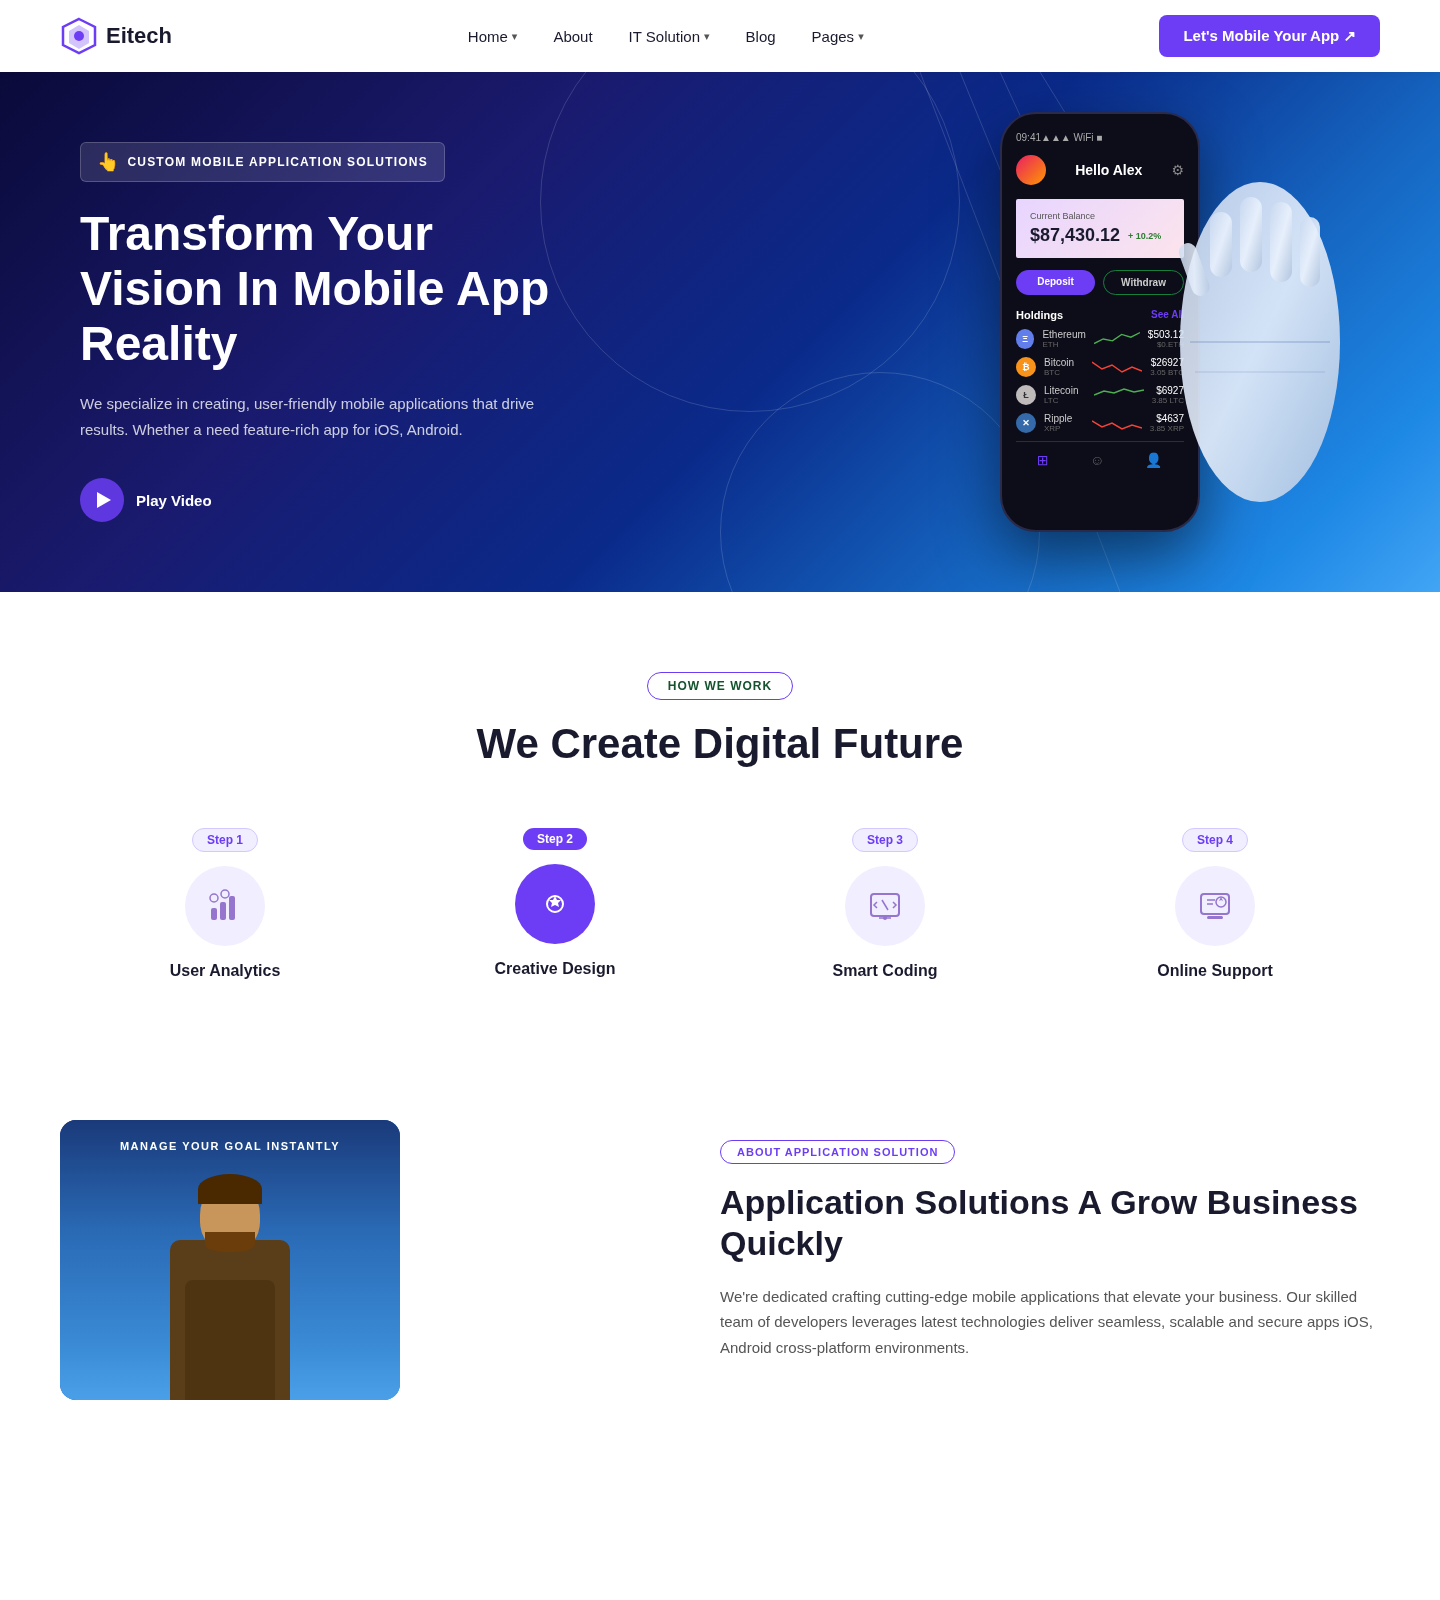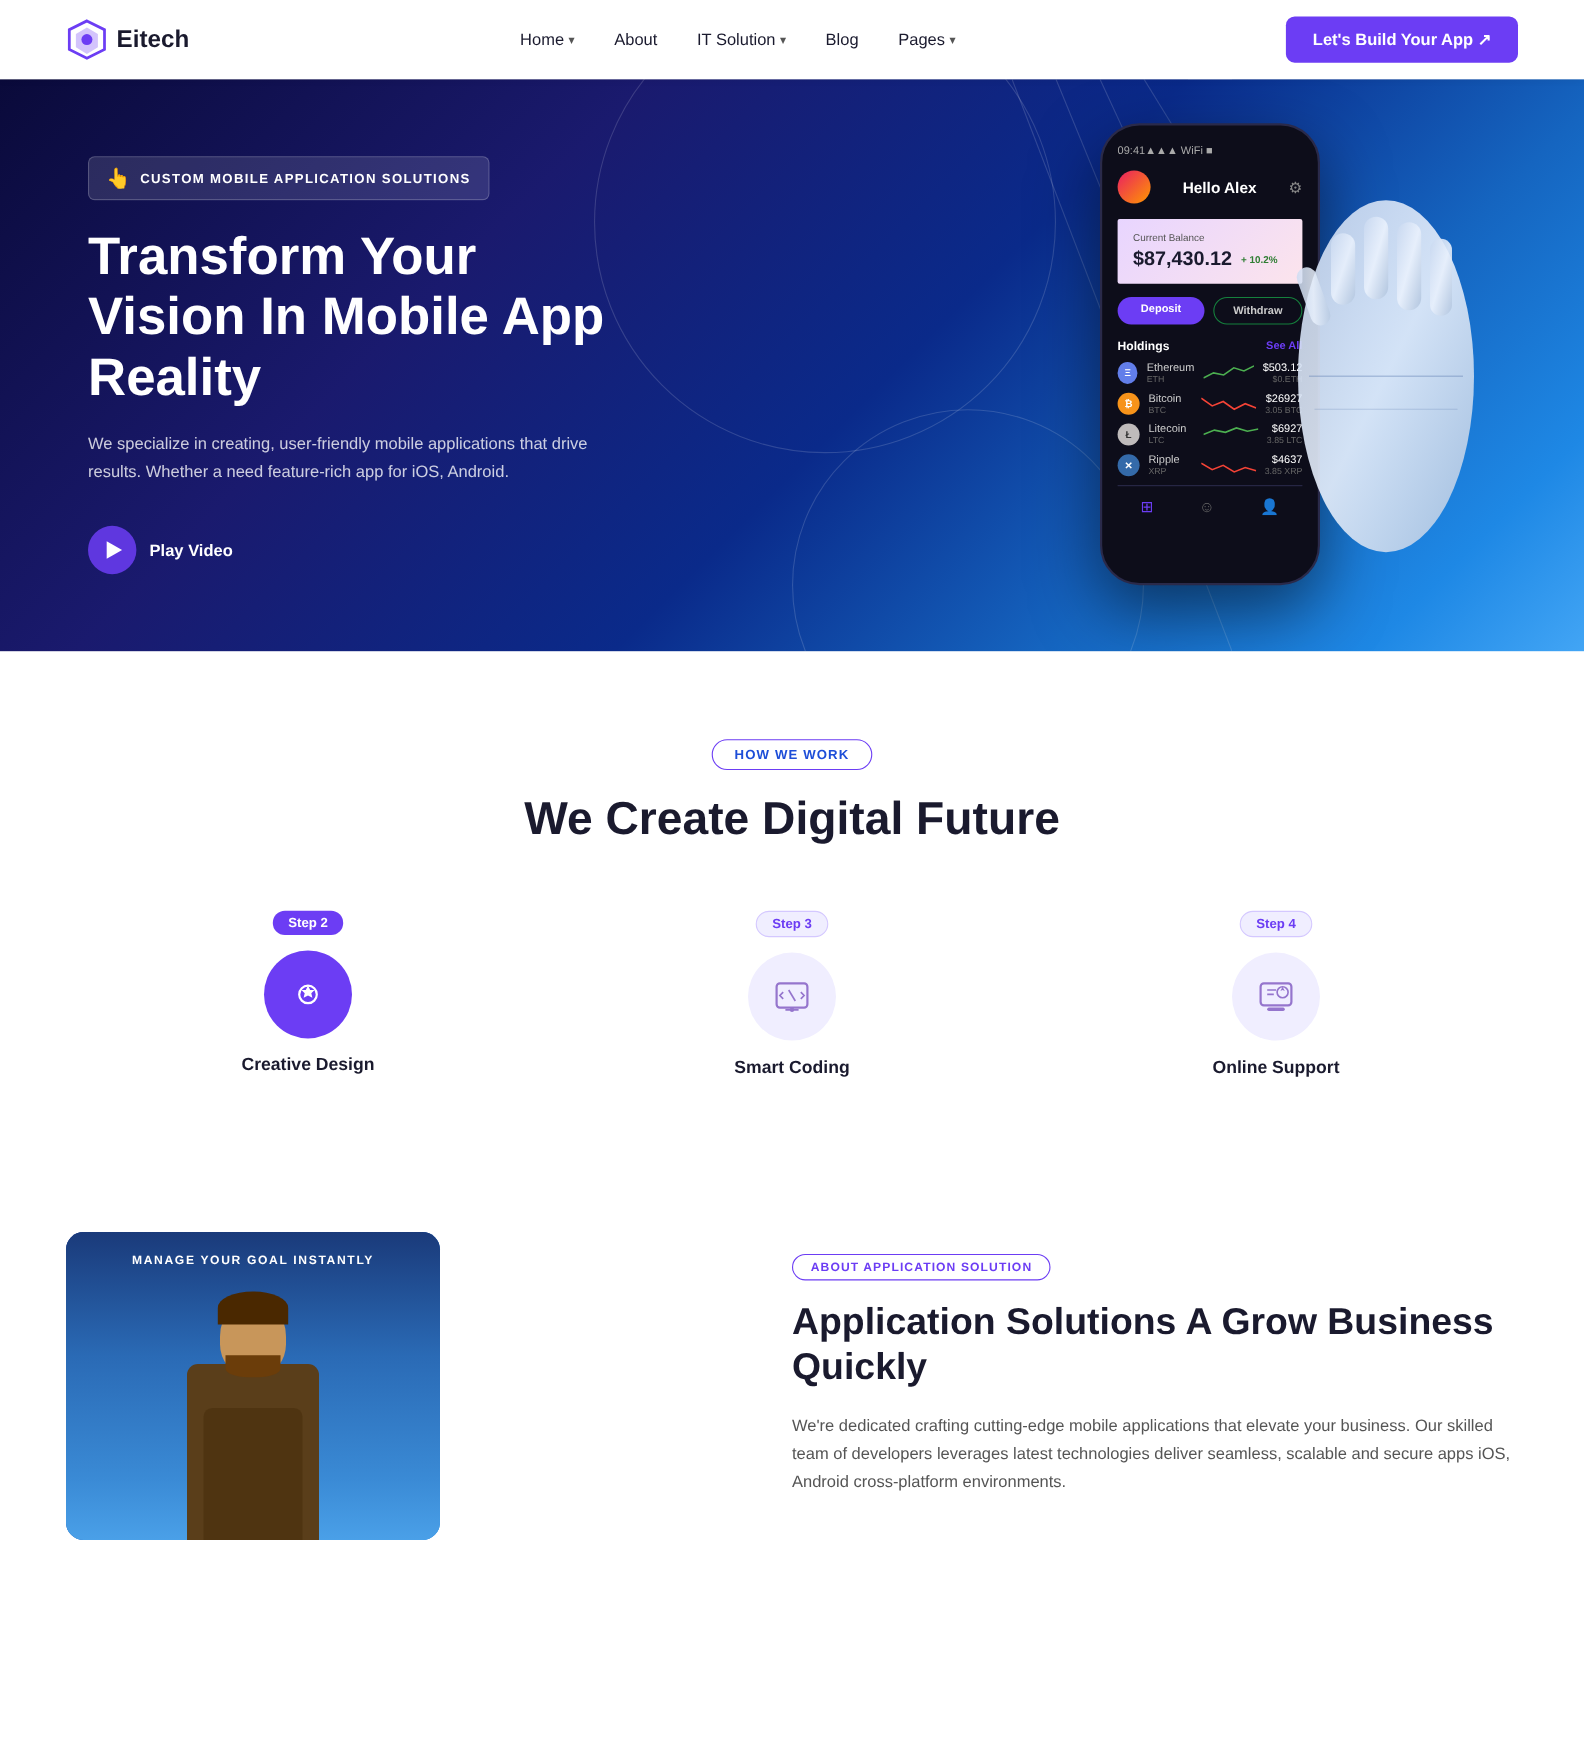--- a/index.html
+++ b/index.html
@@ -102,21 +102,21 @@
     .coin-price-sub { font-size: 8px; color: #666; }
     .mini-chart { width: 50px; height: 20px; }
     .phone-bottom { display: flex; justify-content: space-around; padding-top: 10px; border-top: 1px solid #2a2a4a; }
     .phone-bottom-icon { font-size: 14px; color: #666; }
     .phone-bottom-icon.active { color: #6c3df4; }
 
     
     .how-section { padding: 80px 60px; text-align: center; background: #fff; }
     .how-badge {
       display: inline-block; border: 1px solid #6c3df4; border-radius: 20px;
-      padding: 6px 20px; font-size: 12px; color: #1d4ed8; font-weight: 600;
+      padding: 6px 20px; font-size: 12px; color: #14532d; font-weight: 600;
       letter-spacing: 1px; margin-bottom: 20px;
     }
     .how-title { font-size: 42px; font-weight: 800; color: #1a1a2e; margin-bottom: 60px; }
     .steps-row {
       display: flex; justify-content: center; align-items: flex-start;
       gap: 0; position: relative;
     }
     .step-item { flex: 1; display: flex; flex-direction: column; align-items: center; position: relative; }
     .step-label {
       font-size: 12px; font-weight: 600; padding: 4px 14px; border-radius: 20px;
@@ -192,21 +192,21 @@
     <span class="nav-item">
       <span>Blog</span>
     </span>
     <span class="nav-item">
       <span>Pages</span>
       <span class="nav-arrow">▾</span>
     </span>
   </div>
 
   <button class="nav-cta">
-    <span>Let's Build Your App ↗</span>
+    <span>Let's Mobile Your App ↗</span>
   </button>
 </nav>
 
 <section class="hero">
 
   <div class="hero-bg-circle c1"></div>
   <div class="hero-bg-circle c2"></div>
 
   <svg class="hero-lines" viewBox="0 0 200 520" preserveAspectRatio="none">
     <line x1="0" y1="0" x2="200" y2="520"></line>
@@ -347,20 +347,33 @@
     </div>
   </div>
 </section>
 
 <section class="how-section">
   <div class="how-badge">HOW WE WORK</div>
   <h2 class="how-title">We Create Digital Future</h2>
 
   <div class="steps-row">
 
+    <div class="step-item">
+      <div class="step-label inactive">Step 1</div>
+      <div class="step-icon-wrap inactive">
+        <svg width="36" height="36" viewBox="0 0 36 36" fill="none">
+          <rect x="4" y="20" width="6" height="12" rx="2" fill="#9575cd"></rect>
+          <rect x="13" y="14" width="6" height="18" rx="2" fill="#9575cd"></rect>
+          <rect x="22" y="8" width="6" height="24" rx="2" fill="#9575cd"></rect>
+          <circle cx="7" cy="10" r="4" fill="none" stroke="#9575cd" stroke-width="1.5"></circle>
+          <circle cx="18" cy="6" r="4" fill="none" stroke="#9575cd" stroke-width="1.5"></circle>
+        </svg>
+      </div>
+      <span class="step-name">User Analytics</span>
+    </div>
 
     <div class="step-item">
       <div class="step-label active-step">Step 2</div>
       <div class="step-icon-wrap active-step">
         <svg width="36" height="36" viewBox="0 0 36 36" fill="none">
           <circle cx="18" cy="18" r="8" fill="none" stroke="white" stroke-width="2"></circle>
           <path d="M18 10 L20 14 L24 14 L21 17 L22 21 L18 19 L14 21 L15 17 L12 14 L16 14 Z" fill="white"></path>
         </svg>
       </div>
       <span class="step-name">Creative Design</span>

